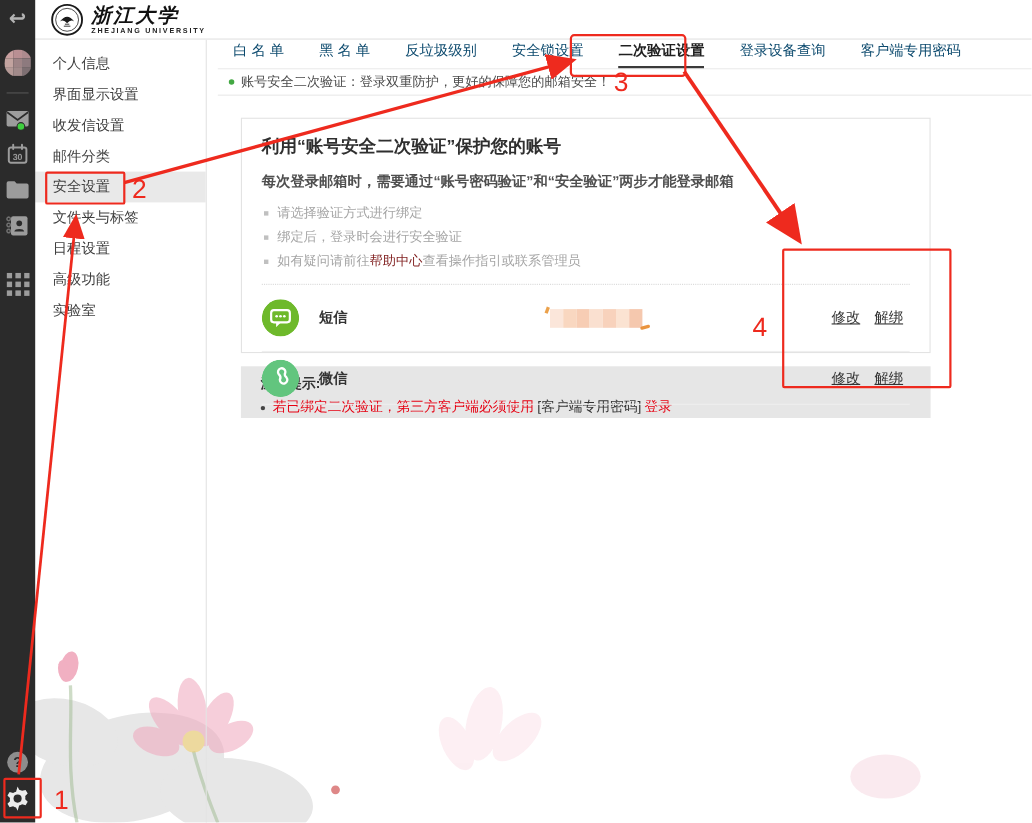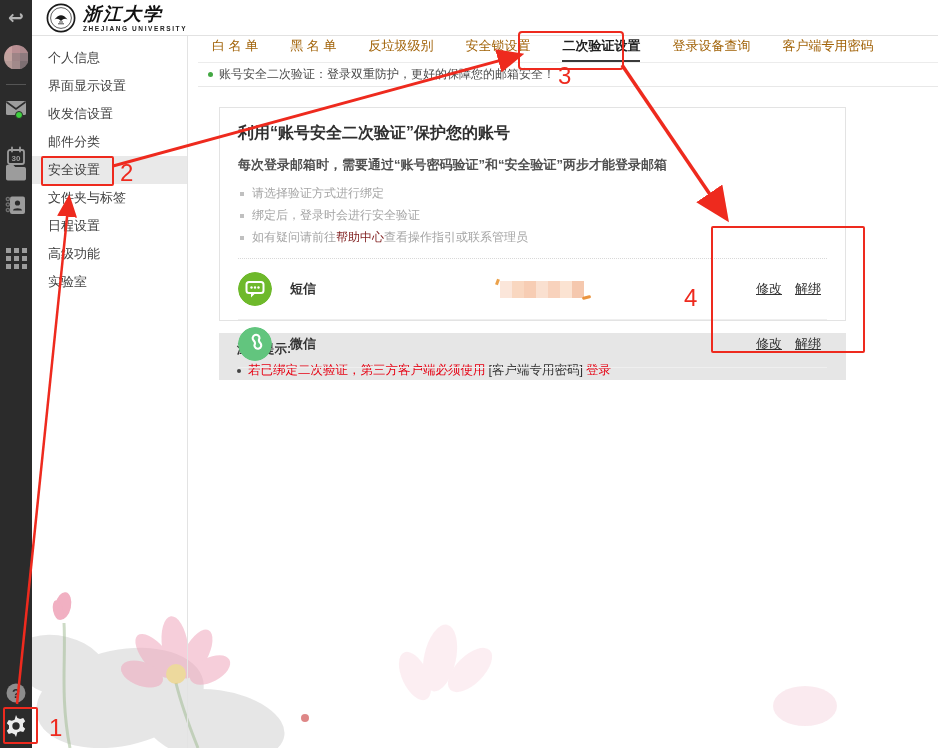--- a/index.html
+++ b/index.html
@@ -28,21 +28,21 @@
   .side-item { height:28px; line-height:28px; padding-left:16px; font-size:13px; color:#3f3f3f; cursor:pointer; margin-top:0; }
   .side-list { padding-top:8px; }
   .side-item.active { background:#e9e9e9; }
 
   
   .watermark { position:absolute; left:0; top:548px; width:938px; height:200px; z-index:1; pointer-events:none; }
 
   
   .content { position:absolute; left:198px; top:36px; width:740px; height:712px; z-index:2; }
   .tabs { display:flex; align-items:flex-end; gap:32px; height:27px; padding-left:14px; border-bottom:1px solid #ececec; }
-  .tab { font-size:13px; color:#a16207; padding-bottom:7px; cursor:pointer; white-space:nowrap; }
+  .tab { font-size:13px; color:#0c4a6e; padding-bottom:7px; cursor:pointer; white-space:nowrap; }
   .tab.active { color:#1f1f1f; font-weight:bold; border-bottom:2px solid #3a3a3a; padding-bottom:5px; }
   .status-row { display:flex; align-items:center; height:24px; padding-left:10px; border-bottom:1px solid #e8e8e8; }
   .status-dot { width:5px; height:5px; border-radius:50%; background:#43a843; margin-right:6px; }
   .status-text { font-size:12px; color:#4a4a4a; }
 
   .card { position:relative; margin:20px 0 0 21px; width:627px; height:214px; border:1px solid #e3e3e3; background:#fff; padding:0 18px; }
   .card-title { font-size:16px; font-weight:bold; color:#2f2f2f; margin-top:15px; }
   .card-sub { font-size:13px; color:#4f4f4f; font-weight:bold; margin-top:12px; }
   .tips { margin-top:11px; }
   .tip-line { display:flex; align-items:center; font-size:12px; color:#a5a5a5; margin-top:5px; }
@@ -129,21 +129,21 @@
     <div class="rail-btn" style="top:96px;height:24px;position:absolute;">
       <div style="position:relative;width:22px;height:18px;">
         <svg width="22" height="18" viewBox="0 0 22 18">
             <rect x="1" y="2" width="20" height="14" rx="1.5" fill="#9c9c9c"></rect>
             <path d="M1.5 3 L11 10 L20.5 3" stroke="#2b2b2b" stroke-width="1.6" fill="none"></path>
           </svg>
         <span class="mail-dot"></span>
       </div>
     </div>
 
-    <div class="rail-btn" style="top:144px;height:24px;justify-content:center;">
+    <div class="rail-btn" style="top:128px;height:24px;justify-content:center;">
       <svg width="24" height="24" viewBox="0 0 24 24">
         <rect x="4" y="6" width="16" height="14" rx="2" fill="none" stroke="#9c9c9c" stroke-width="1.8"></rect>
         <path d="M8 3.5 v4 M16 3.5 v4" stroke="#9c9c9c" stroke-width="1.8" stroke-linecap="round"></path>
         <text x="12" y="17" font-size="8" font-weight="bold" fill="#9c9c9c" text-anchor="middle">30</text>
       </svg>
     </div>
 
     <div class="rail-btn" style="top:161px;height:22px;">
       <svg width="22" height="19" viewBox="0 0 22 19">
           <path d="M1 3.5 a1.8 1.8 0 0 1 1.8 -1.8 h5.4 l2 2.2 h8.9 a1.8 1.8 0 0 1 1.9 1.8 v10 a1.8 1.8 0 0 1 -1.9 1.8 H2.8 A1.8 1.8 0 0 1 1 15.7 Z" fill="#9c9c9c"></path>

